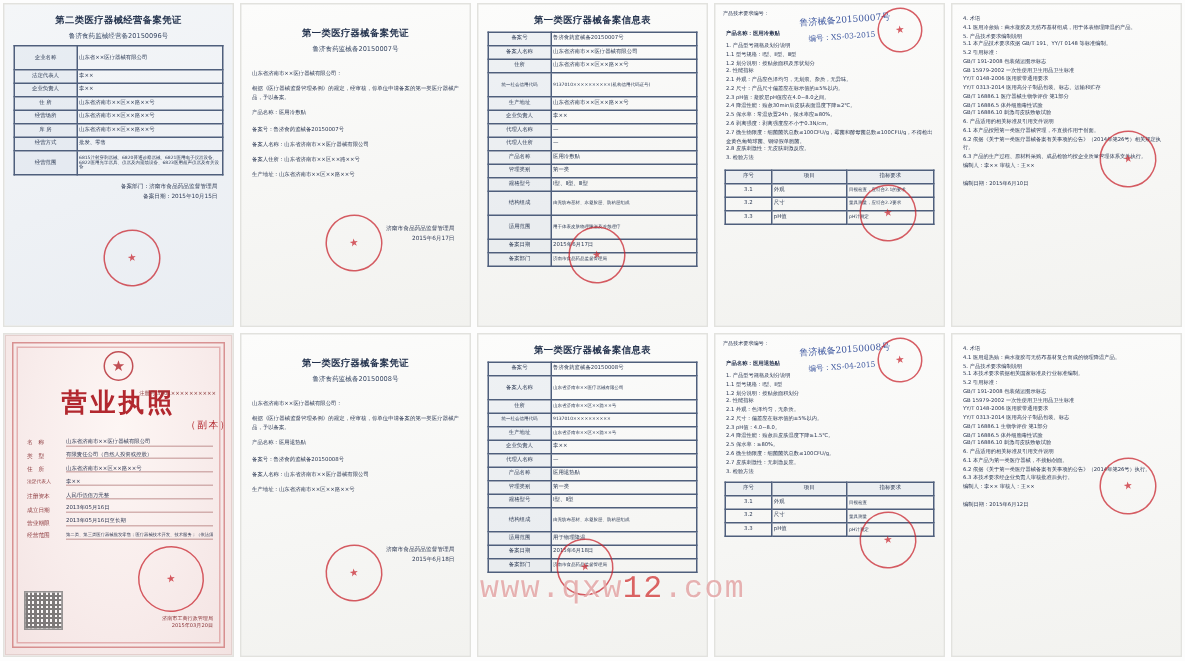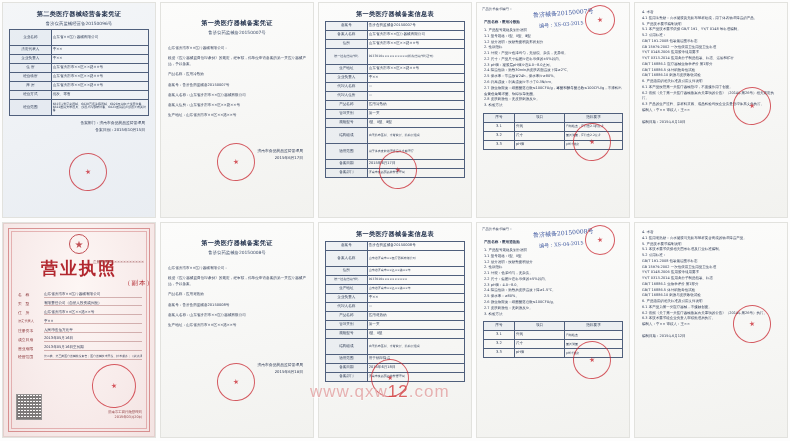--- a/index.html
+++ b/index.html
@@ -208,26 +208,26 @@
     position: absolute;
     right: 12px; bottom: 16px;
     color: #8a3438;
     font-size: 3.4px;
     text-align: right;
     line-height: 1.5;
   }
 
   .watermark {
     position: absolute;
-    left: 310px;
+    left: 320px;
     top: 382px;
     color: #e4a6a6;
-    font-size: 17px;
+    font-size: 21px;
     letter-spacing: 1px;
-    font-family: Liberation Sans, sans-serif;
+    font-family: Liberation Mono, monospace;
     opacity: .85;
     text-shadow: 0 1px 0 rgba(255,255,255,.6);
     pointer-events: none;
     white-space: nowrap;
   }
   .wm-red { color: #d64a4a; }
 
   .para {
     font-size: 3.6px;
     color: #2b3752;

